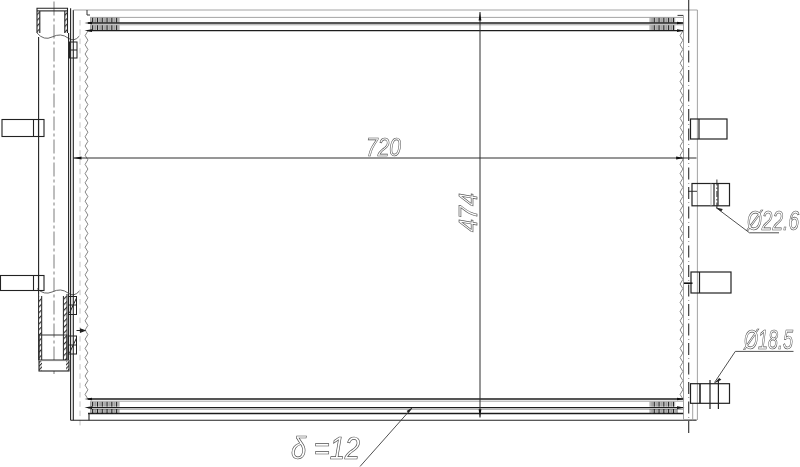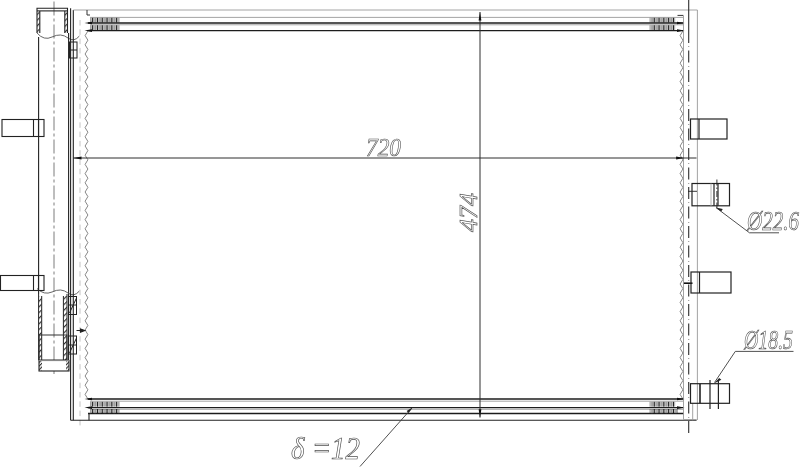--- a/index.html
+++ b/index.html
@@ -1,16 +1,16 @@
 <!DOCTYPE html>
 <html><head>
 <meta charset="utf-8">
 <style>
   html,body{margin:0;padding:0;background:#ffffff;}
-  #page{position:relative;width:800px;height:467px;background:#ffffff;font-family:Liberation Serif, serif;}
+  #page{position:relative;width:800px;height:467px;background:#ffffff;font-family:Liberation Sans, sans-serif;}
   svg{position:absolute;left:0;top:0;}
 </style>
 </head>
 <body>
 <div id="page">
 <svg width="800" height="467" viewBox="0 0 800 467">
 <defs>
   <pattern id="vh" patternUnits="userSpaceOnUse" width="4.8" height="6">
     <rect x="0.7" y="0" width="1.5" height="6" fill="#161616"></rect>
     <rect x="3.3" y="0" width="1.2" height="6" fill="#6f6f6f"></rect>

